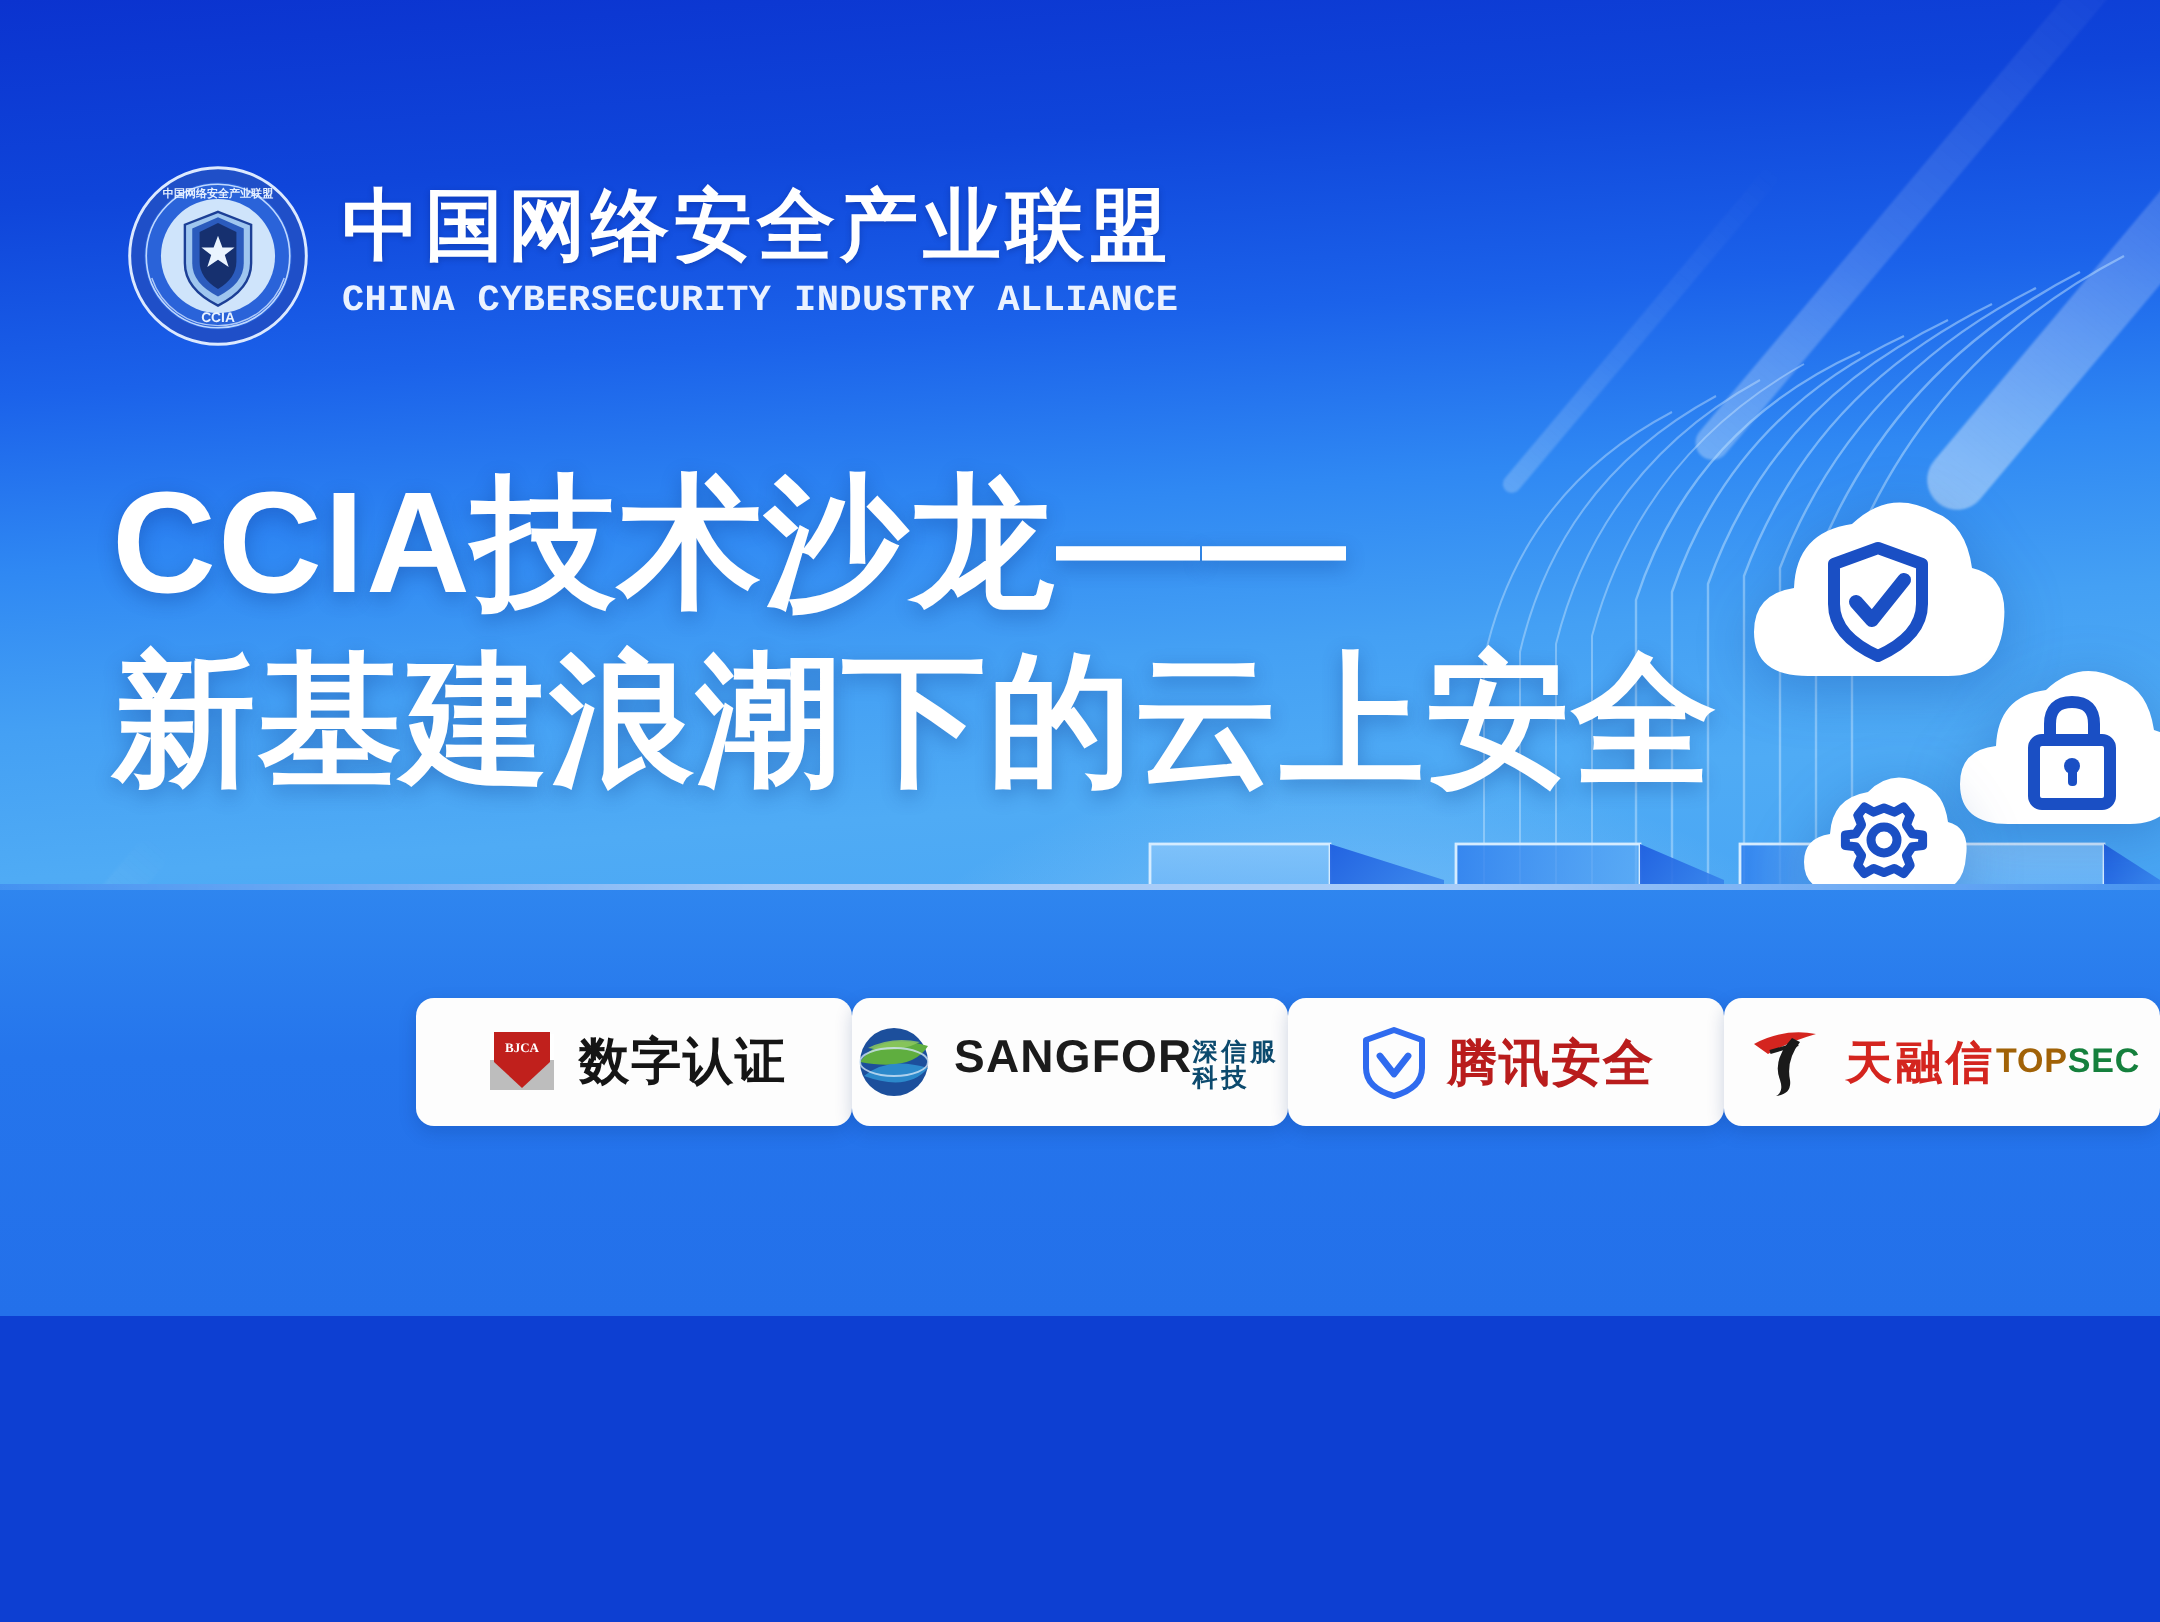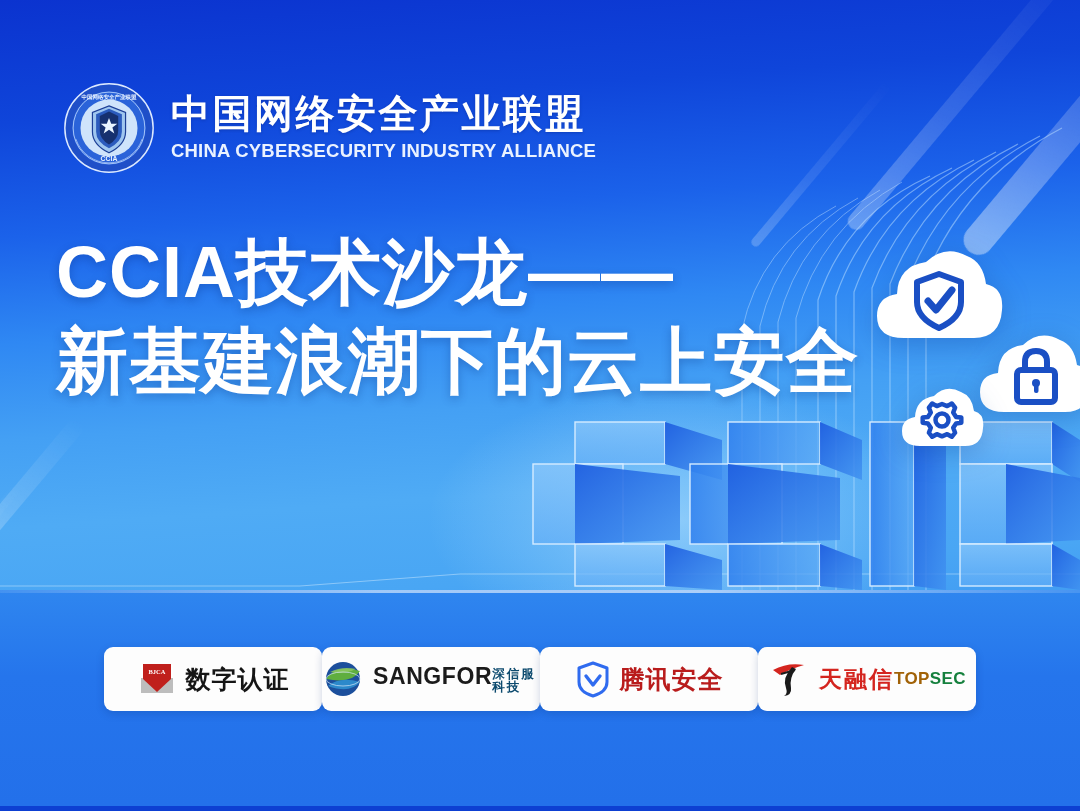--- a/index.html
+++ b/index.html
@@ -1,21 +1,21 @@
 <!DOCTYPE html>
 <html lang="zh"><head>
 <meta charset="utf-8">
 <title>CCIA Technical Salon Banner</title>
 <style>
   html,body{margin:0;padding:0;background:#0d3fd2;}
   body{font-family:"Liberation Sans","DejaVu Sans",sans-serif;}
 
   .poster{
     position:relative;
-    width:1080px;height:806px;
+    width:1080px;height:658px;
     overflow:hidden;
     background:
       radial-gradient(130% 70% at 62% 104%, #8fd0ff 0%, rgba(143,208,255,0) 46%),
       linear-gradient(176deg,
         #0b33cf 0%,
         #0f45da 14%,
         #1b62ea 27%,
         #2f88f3 39%,
         #44a0f4 50%,
         #4fabf5 60%,
@@ -69,21 +69,21 @@
   }
   .brand-mark{width:92px;height:92px;flex:0 0 92px;}
   .brand-text{display:flex;flex-direction:column;justify-content:center;}
   .brand-cn{
     color:#ffffff;font-size:39px;font-weight:bold;
     letter-spacing:2.5px;line-height:1.08;white-space:nowrap;
     text-shadow:0 1px 3px rgba(0,20,90,0.28);
   }
   .brand-en{
     color:#eaf2ff;font-size:18.5px;font-weight:bold;
-    letter-spacing:0.2px;line-height:1.2;margin-top:5px;white-space:nowrap;
+    letter-spacing:0.2px;line-height:1.2;margin-top:5px;white-space:nowrap;font-family:Liberation Mono, monospace;
   }
 
   
   .headline{position:absolute;left:56px;top:228px;}
   .headline-line{
     color:#ffffff;font-weight:bold;white-space:nowrap;
     font-size:72px;line-height:1.24;letter-spacing:1px;
     text-shadow:0 3px 10px rgba(6,40,120,0.30);
   }
 
@@ -99,21 +99,21 @@
   .footer{
     position:absolute;left:0;right:0;bottom:0;height:216px;
     background:linear-gradient(180deg,#2f86ef 0%,#2575ec 40%,#2370ea 100%);
   }
   .footer-edge{
     position:absolute;left:0;right:0;top:0;height:3px;
     background:linear-gradient(90deg, rgba(255,255,255,0.10) 0%, rgba(255,255,255,0.55) 35%, rgba(255,255,255,0.60) 65%, rgba(255,255,255,0.12) 100%);
   }
   .sponsors{
     position:absolute;left:0;right:0;top:57px;
-    display:flex;justify-content:center;
+    display:flex;justify-content:flex-end;
   }
   .sponsor-card{
     width:218px;height:64px;background:#fdfdfd;border-radius:9px;
     display:flex;align-items:center;justify-content:center;gap:9px;
     box-shadow:0 3px 9px rgba(5,40,110,0.20);
   }
   .sponsor-logo{display:block;flex:0 0 auto;}
   .sponsor-cn{
     color:#151515;font-size:25px;font-weight:bold;letter-spacing:1px;
     line-height:1;white-space:nowrap;

